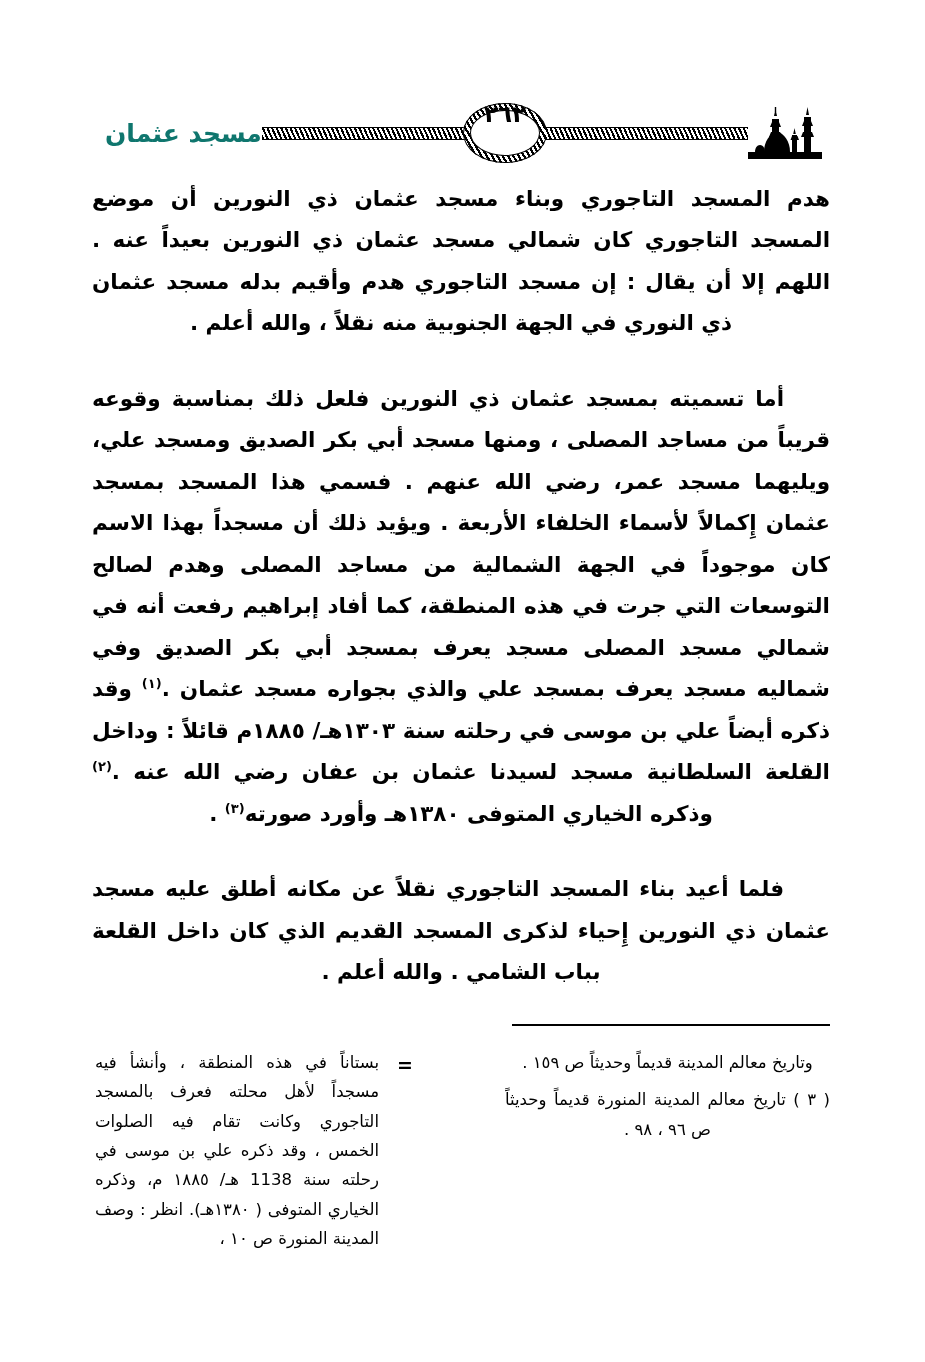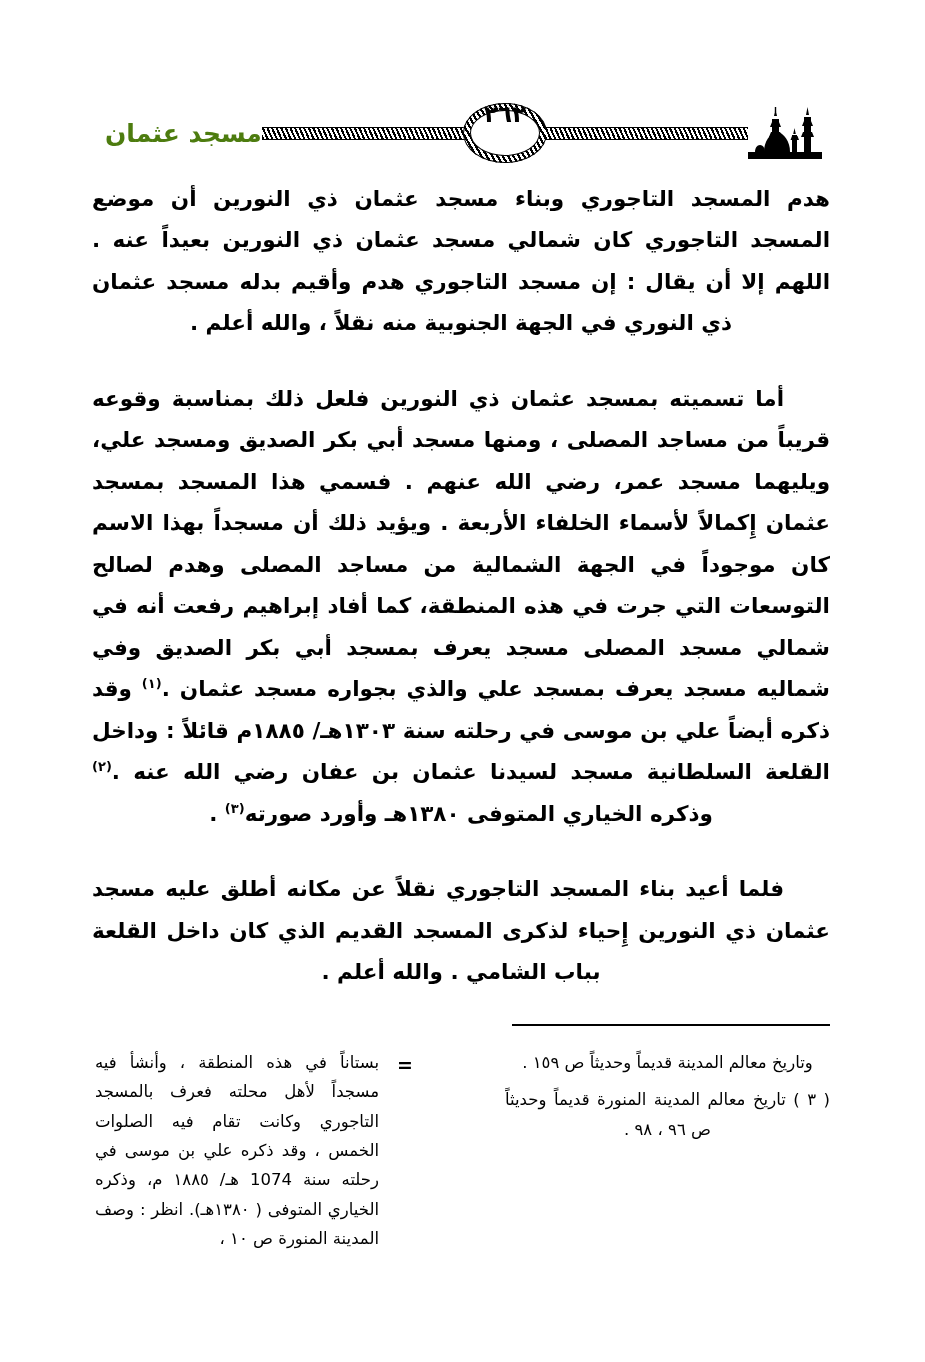--- a/index.html
+++ b/index.html
@@ -26,21 +26,21 @@
     height: 66px;
     display: flex;
     flex-direction: row-reverse;  
     align-items: center;
     justify-content: flex-start;
   }
   .chapter-title {
     font-size: 25px;
     font-weight: 700;
     letter-spacing: 2px;
-    color: #4d7c0f;
+    color: #0f766e;
     white-space: nowrap;
     padding-left: 10px;
     line-height: 1;
     font-family: "DejaVu Sans", sans-serif;
   }
   .rope {
     flex: 1 1 auto;
     height: 11px;
     position: relative;
     background:
@@ -278,19 +278,19 @@
 
 
         <div class="fn-item">
           <span class="fn-num">( ٣ )</span>
           <span>تاريخ معالم المدينة المنورة قديماً وحديثاً ص ٩٦ ، ٩٨ .</span>
         </div>
       </div>
 
       <div class="fn-col fn-col-right">
         <span class="cont-marker">=</span>
-        <span>بستاناً في هذه المنطقة ، وأنشأ فيه مسجداً لأهل محلته فعرف بالمسجد التاجوري وكانت تقام فيه الصلوات الخمس ، وقد ذكره علي بن موسى في رحلته سنة 1074 هـ/ ١٨٨٥ م، وذكره الخياري المتوفى ( ١٣٨٠هـ). انظر :  وصف المدينة المنورة ص ١٠ ،</span>
+        <span>بستاناً في هذه المنطقة ، وأنشأ فيه مسجداً لأهل محلته فعرف بالمسجد التاجوري وكانت تقام فيه الصلوات الخمس ، وقد ذكره علي بن موسى في رحلته سنة 1138 هـ/ ١٨٨٥ م، وذكره الخياري المتوفى ( ١٣٨٠هـ). انظر :  وصف المدينة المنورة ص ١٠ ،</span>
       </div>
 
     </div>
   </div>
 
 </div>
 
 </body></html>

